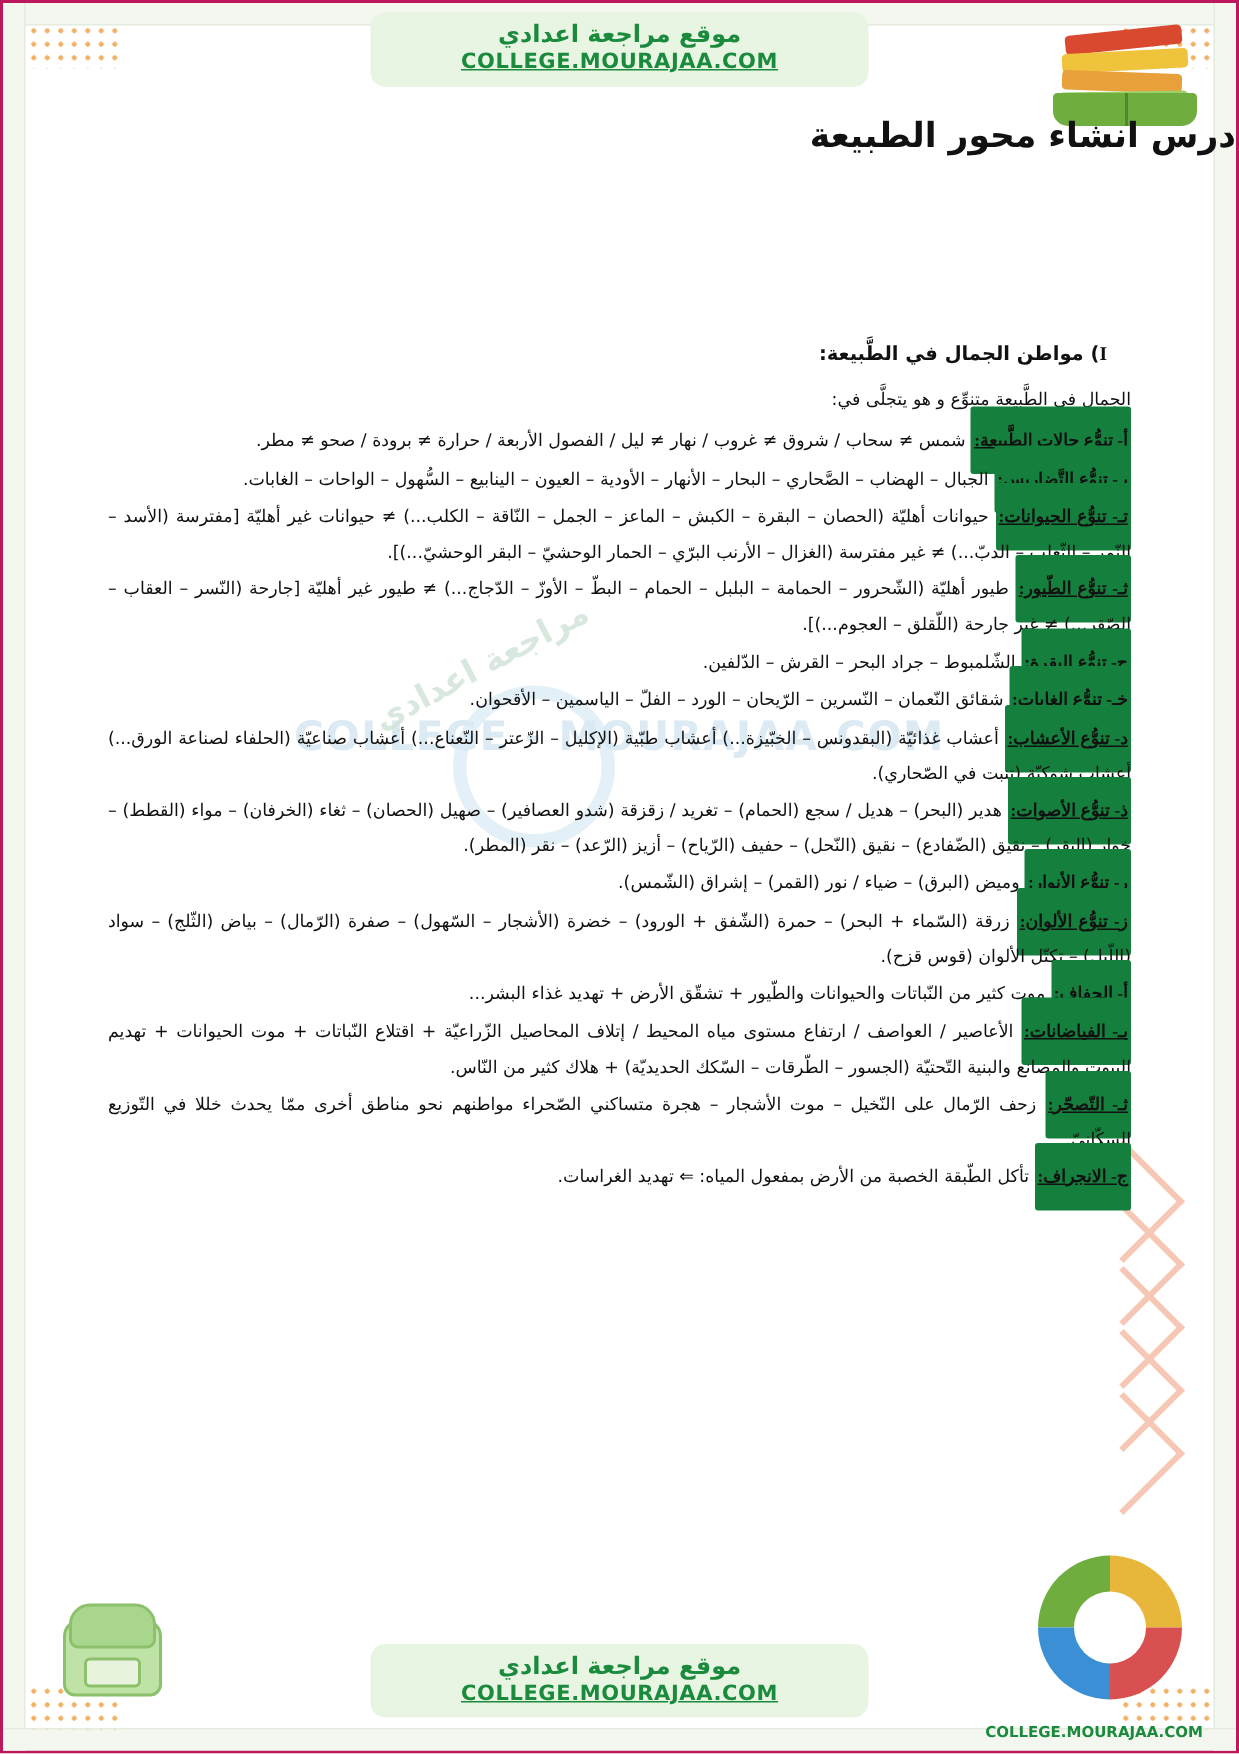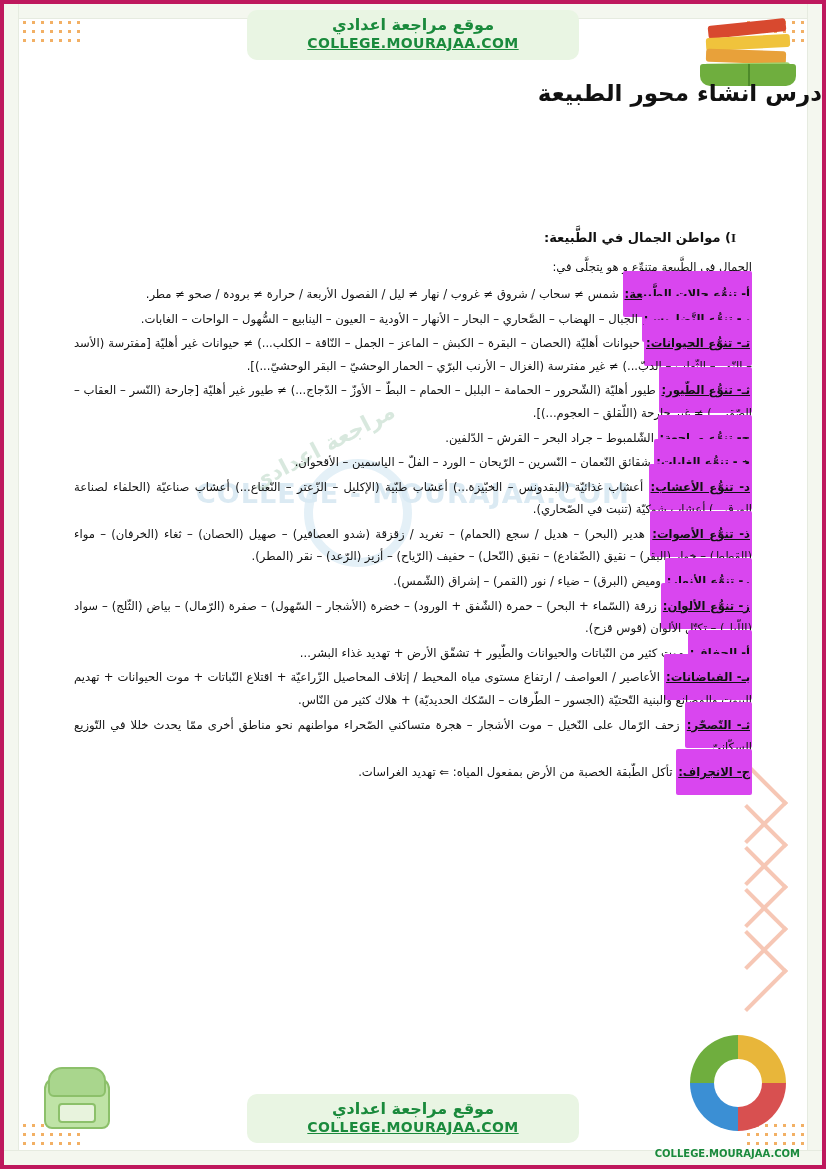--- a/index.html
+++ b/index.html
@@ -7,21 +7,21 @@
     width:826px;height:1169px;
     background:#f2f5ee;
     font-family:"DejaVu Sans", sans-serif;
     position:relative;
     overflow:hidden;
   }
   
   .page{
     position:absolute;inset:0;
     background:#ffffff;
-    border:4px solid #be185d;
+    border:2px solid #be185d;
     box-sizing:border-box;
   }
   .frame-top{
     position:absolute;top:0;left:0;right:0;height:14px;
     background:#f4f7ef;
     border-bottom:1px solid #e6ebe0;
   }
   .frame-left{
     position:absolute;top:0;bottom:0;left:0;width:14px;
     background:#f4f7ef;border-right:1px solid #e6ebe0;
@@ -125,21 +125,21 @@
   .sec-head{
     font-weight:bold;font-size:13px;margin:6px 16px 6px 0;
   }
   .sec-head .num{font-family:"Liberation Serif", serif;}
   .intro{margin-bottom:4px;}
   .item{margin:2px 0 2px 0;}
   .lbl{
     font-weight:bold;
     text-decoration:underline;
   }
-  .hl-green{background:#d946ef;padding:16px 2px;border-radius:2px;}
+  .hl-green{background:#15803d;padding:16px 2px;border-radius:2px;font-family:Liberation Serif, serif;}
 
   
   .footer{
     position:absolute;bottom:22px;left:0;right:0;display:flex;justify-content:center;
   }
   .footer-inner{
     background:#e9f5e3;border-radius:10px;padding:5px 60px 7px 60px;text-align:center;line-height:1.25;
   }
   .foot-title{color:#1a8a3c;font-size:16px;font-weight:bold;}
   .foot-sub{color:#1a8a3c;font-size:14px;font-weight:bold;text-decoration:underline;direction:ltr;letter-spacing:.4px;}
@@ -215,21 +215,21 @@
     <div class="item">
       <span class="lbl hl-green">بـ- تنوُّع التَّضاريس:</span><span> الجبال – الهضاب – الصَّحاري – البحار – الأنهار – الأودية – العيون – الينابيع – السُّهول – الواحات – الغابات.</span>
     </div>
     <div class="item">
       <span class="lbl hl-green">تـ- تنوُّع الحيوانات:</span><span> حيوانات أهليّة (الحصان – البقرة – الكبش – الماعز – الجمل – النّاقة – الكلب...) ≠ حيوانات غير أهليّة [مفترسة (الأسد – النّمر – الثّعلب – الدبّ...) ≠ غير مفترسة (الغزال – الأرنب البرّي – الحمار الوحشيّ – البقر الوحشيّ...)].</span>
     </div>
     <div class="item">
       <span class="lbl hl-green">ثـ- تنوُّع الطّيور:</span><span> طيور أهليّة (الشّحرور – الحمامة – البلبل – الحمام – البطّ – الأوزّ – الدّجاج...) ≠ طيور غير أهليّة [جارحة (النّسر – العقاب – الصّقر...) ≠ غير جارحة (اللّقلق – العجوم...)].</span>
     </div>
     <div class="item">
-      <span class="lbl hl-green">ج- تنوُّع مراجعة:</span><span> الشّلمبوط – جراد البحر – القرش – الدّلفين.</span>
+      <span class="lbl hl-green">ج- تنوُّع البقرة:</span><span> الشّلمبوط – جراد البحر – القرش – الدّلفين.</span>
     </div>
     <div class="item">
       <span class="lbl hl-green">خـ- تنوُّع الغابات:</span><span> شقائق النّعمان – النّسرين – الرّيحان – الورد – الفلّ – الياسمين – الأقحوان.</span>
     </div>
     <div class="item">
       <span class="lbl hl-green">د- تنوُّع الأعشاب:</span><span> أعشاب غذائيّة (البقدونس – الخبّيزة...) أعشاب طبّية (الإكليل – الزّعتر – النّعناع...) أعشاب صناعيّة (الحلفاء لصناعة الورق...) أعشاب شوكيّة (تنبت في الصّحاري).</span>
     </div>
     <div class="item">
       <span class="lbl hl-green">ذ- تنوُّع الأصوات:</span><span> هدير (البحر) – هديل / سجع (الحمام) – تغريد / زقزقة (شدو العصافير) – صهيل (الحصان) – ثغاء (الخرفان) – مواء (القطط) – خوار (البقر) – نقيق (الضّفادع) – نقيق (النّحل) – حفيف (الرّياح) – أزيز (الرّعد) – نقر (المطر).</span>
     </div>

